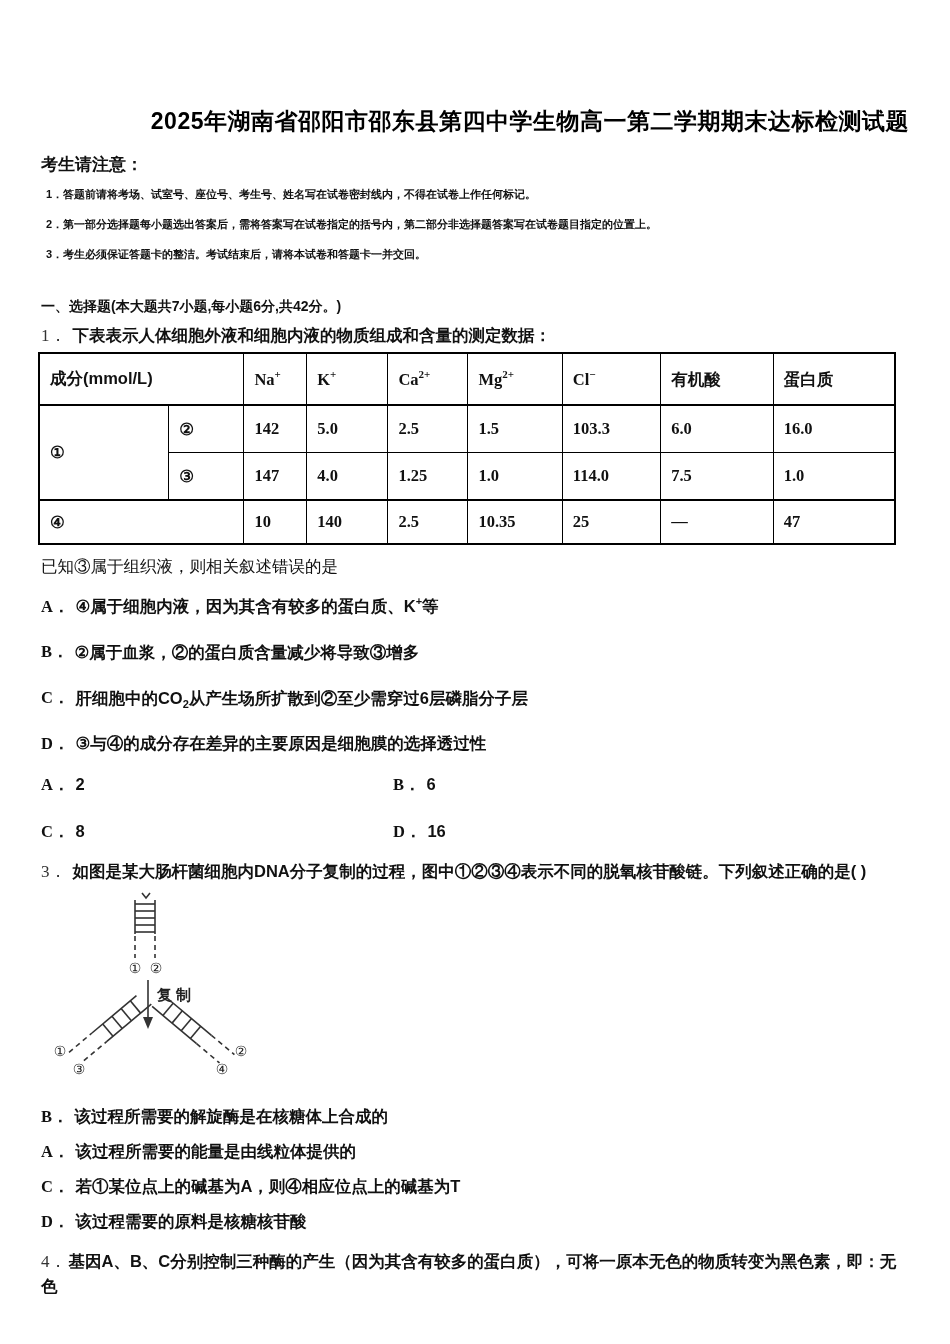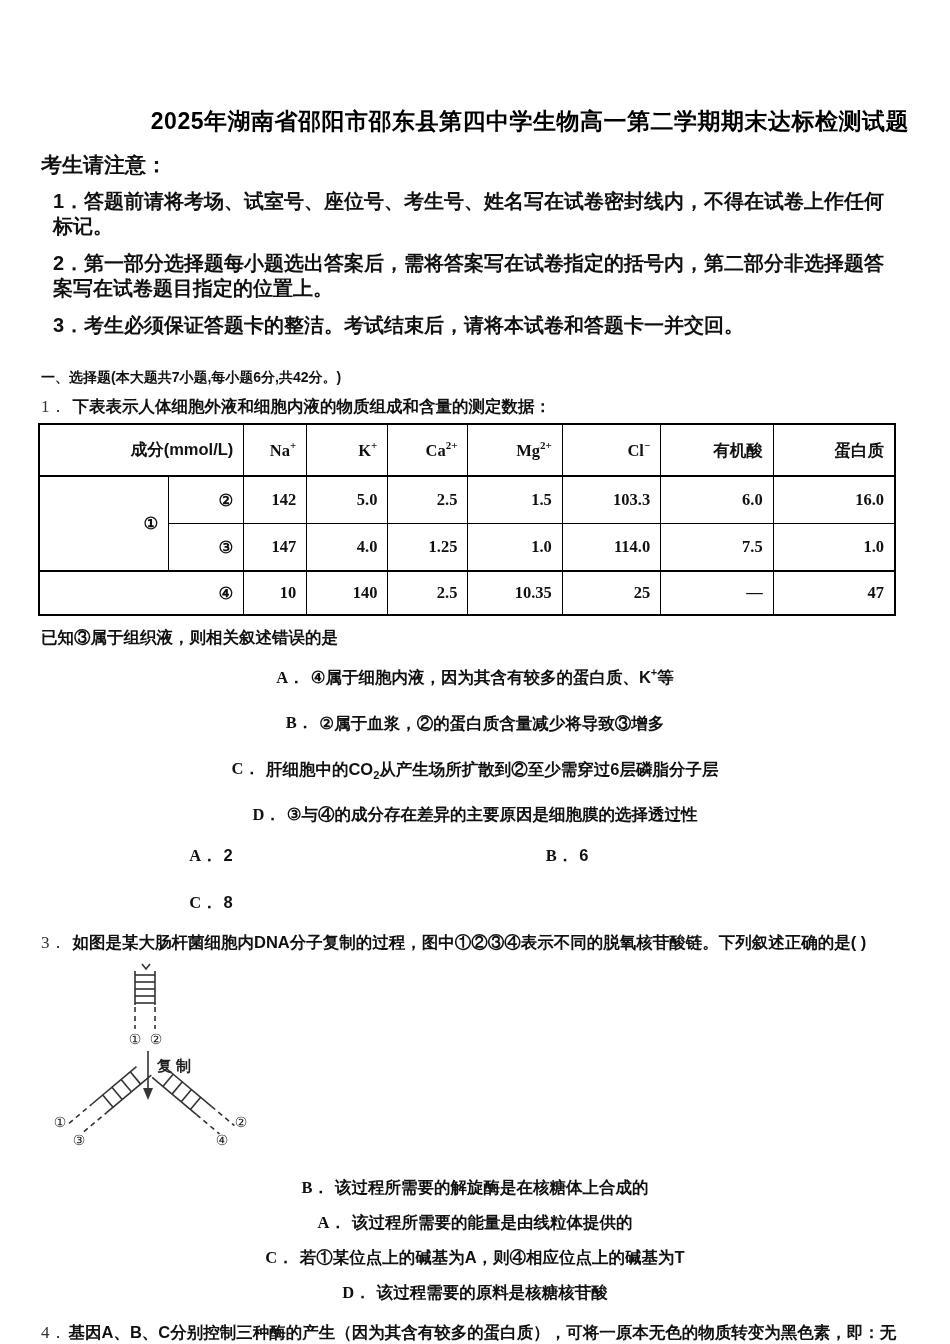--- a/index.html
+++ b/index.html
@@ -1,39 +1,39 @@
 <!DOCTYPE html>
 <html><head>
 <meta charset="utf-8">
 <style>
   html,body{margin:0;padding:0;background:#ffffff;}
   body{width:950px;height:1344px;overflow:hidden;color:#111;
        font-family:"Liberation Sans",sans-serif;}
   .page{width:868px;margin:0 auto;padding:0 0 0 0;}
   .doc-title{margin:104px 0 0 0;text-align:right;font-size:23px;line-height:34px;
              font-weight:900;letter-spacing:0.5px;color:#000;}
-  .notice-head{margin:14px 0 0 0;font-size:21px;line-height:25px;font-weight:700;}
-  .n-item{margin:12px;font-size:20px;line-height:25px;font-weight:700;}
+  .notice-head{margin:14px 0 0 0;font-size:17px;line-height:25px;font-weight:700;}
+  .n-item{margin:5px;font-size:11px;line-height:25px;font-weight:700;}
   .sec-head{margin:26px 0 0 0;font-size:14px;line-height:26px;font-weight:700;}
   .q-stem{margin:4px 0 0 0;font-size:16.5px;line-height:25px;font-weight:700;}
   .q-num{font-family:"Liberation Serif",serif;font-weight:400;color:#333;
          margin-right:6px;font-size:17px;}
   .q4 .q-num{margin-right:2px;}
   table.data{border-collapse:collapse;table-layout:fixed;width:858px;margin:4px 0 0 -3px;
-             border:2px solid #000;text-align:right;}
+             border:2px solid #000;}
   table.data td{border:1px solid #000;padding:6px 10px;vertical-align:middle;
                 font-size:16.5px;font-weight:700;}
   table.data td.val{font-family:"Liberation Serif",serif;}
   table.data tr.hdr td{height:38px;border-bottom-width:2px;}
   table.data tr.r2 td{height:34px;}
   table.data tr.r3 td{height:34px;}
   table.data tr.r4 td{height:30px;border-top-width:2px;}
   .circ{font-weight:400;font-size:16px;}
-  .followup{margin:9px 0 0 0;font-size:16.5px;line-height:24px;font-weight:700;}
-  .opt{margin:12px 0 0 0;font-size:16.5px;line-height:23px;font-weight:700;text-align:center;}
+  .followup{margin:9px 0 0 0;font-size:16.5px;line-height:24px;font-weight:400;}
+  .opt{margin:12px 0 0 0;font-size:16.5px;line-height:23px;font-weight:700;}
   .letter{font-family:"Liberation Serif",serif;font-weight:700;margin-right:6px;}
   .opt-grid{display:grid;grid-template-columns:340px auto;width:700px;gap:12px;}
   .opt-grid .opt{margin:12px 0 0 0;}
   sup,sub{font-size:11px;font-weight:700;}
   .q-gap{margin-top:16px;}
   .diagram{margin:4px 0 0 4px;display:block;}
   .diagram line,.diagram polyline{stroke:#333;stroke-width:1.6;fill:none;}
   .diagram .dash{stroke-dasharray:5 4;}
   .diagram text{font-size:14px;fill:#222;font-weight:400;}
   .diagram .lbl{font-size:15px;font-weight:700;letter-spacing:4px;}
@@ -117,20 +117,21 @@
 
   <p class="opt"><span class="letter">A．</span><span>④属于细胞内液，因为其含有较多的蛋白质、K</span><sup>+</sup><sub></sub><span>等</span></p>
   <p class="opt"><span class="letter">B．</span><span>②属于血浆，②的蛋白质含量减少将导致③增多</span><sup></sup><sub></sub><span></span></p>
   <p class="opt"><span class="letter">C．</span><span>肝细胞中的CO</span><sup></sup><sub>2</sub><span>从产生场所扩散到②至少需穿过6层磷脂分子层</span></p>
   <p class="opt"><span class="letter">D．</span><span>③与④的成分存在差异的主要原因是细胞膜的选择透过性</span><sup></sup><sub></sub><span></span></p>
 
   <div class="opt-grid">
     <p class="opt"><span class="letter">A．</span><span>2</span></p>
     <p class="opt"><span class="letter">B．</span><span>6</span></p>
     <p class="opt"><span class="letter">C．</span><span>8</span></p>
+    <p class="opt"><span class="letter">D．</span><span>16</span></p>
   </div>
 
   <p class="q-stem q-gap">
     <span class="q-num">3．</span><span>如图是某大肠杆菌细胞内DNA分子复制的过程，图中①②③④表示不同的脱氧核苷酸链。下列叙述正确的是( )</span>
   </p>
 
   <svg class="diagram" width="290" height="205" viewBox="0 0 290 205">
 
     <polyline points="97,5 101,10 105,5"></polyline>
 

